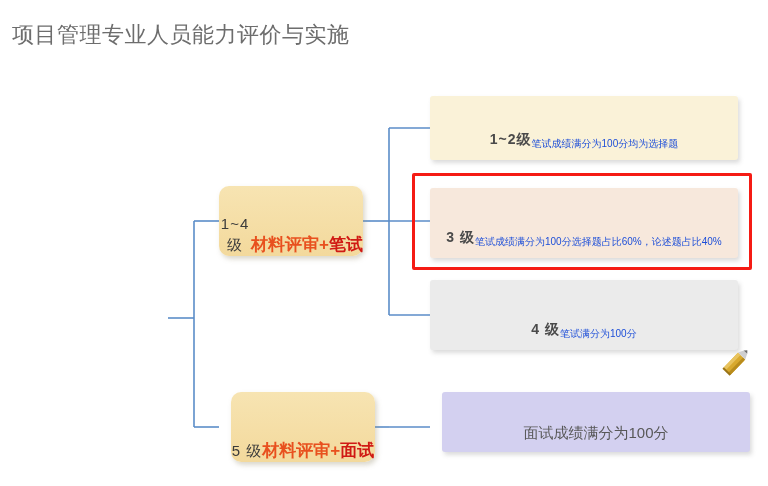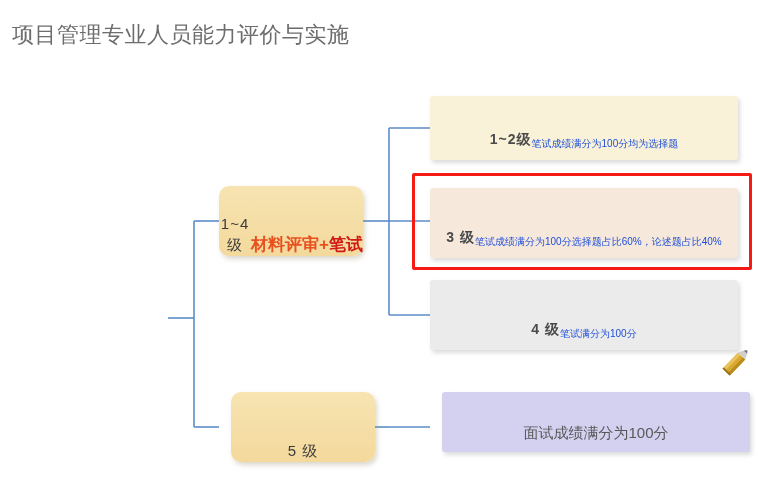--- a/index.html
+++ b/index.html
@@ -173,20 +173,21 @@
   </svg>
 
 
   <div class="node branch-node b1">
     <span class="branch-line1">1~4级</span>
     <span class="branch-line2"><span>材料评审+</span><span class="accent">笔试</span></span>
   </div>
 
   <div class="node branch-node b2">
     <span class="branch-line1">5 级</span>
+    <span class="branch-line2"><span>材料评审+</span><span class="accent">面试</span></span>
   </div>
 
   <div class="node leaf-node leaf-1">
     <span class="leaf-title">1~2级</span>
     <span class="leaf-line">笔试成绩满分为100分</span>
     <span class="leaf-line">均为选择题</span>
   </div>
 
   <div class="node leaf-node leaf-2">
     <span class="leaf-title">3 级</span>

